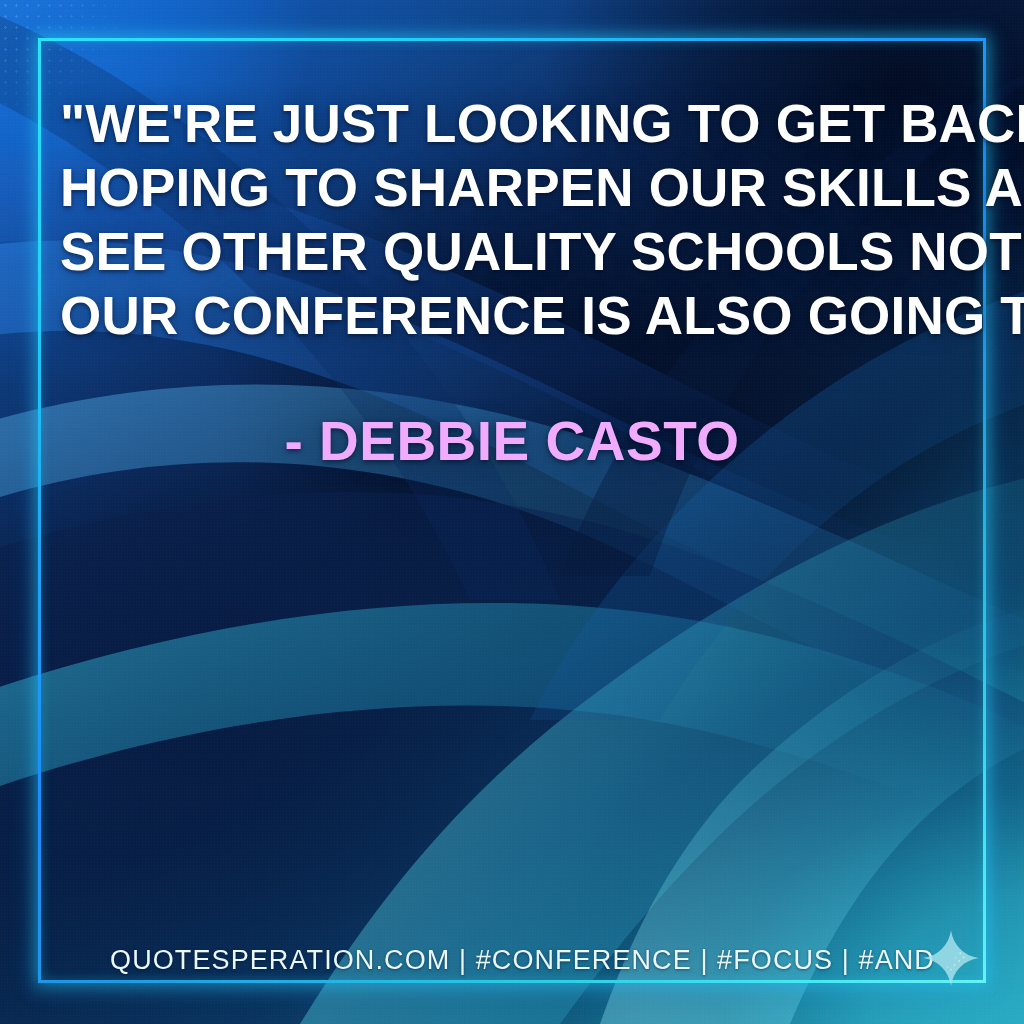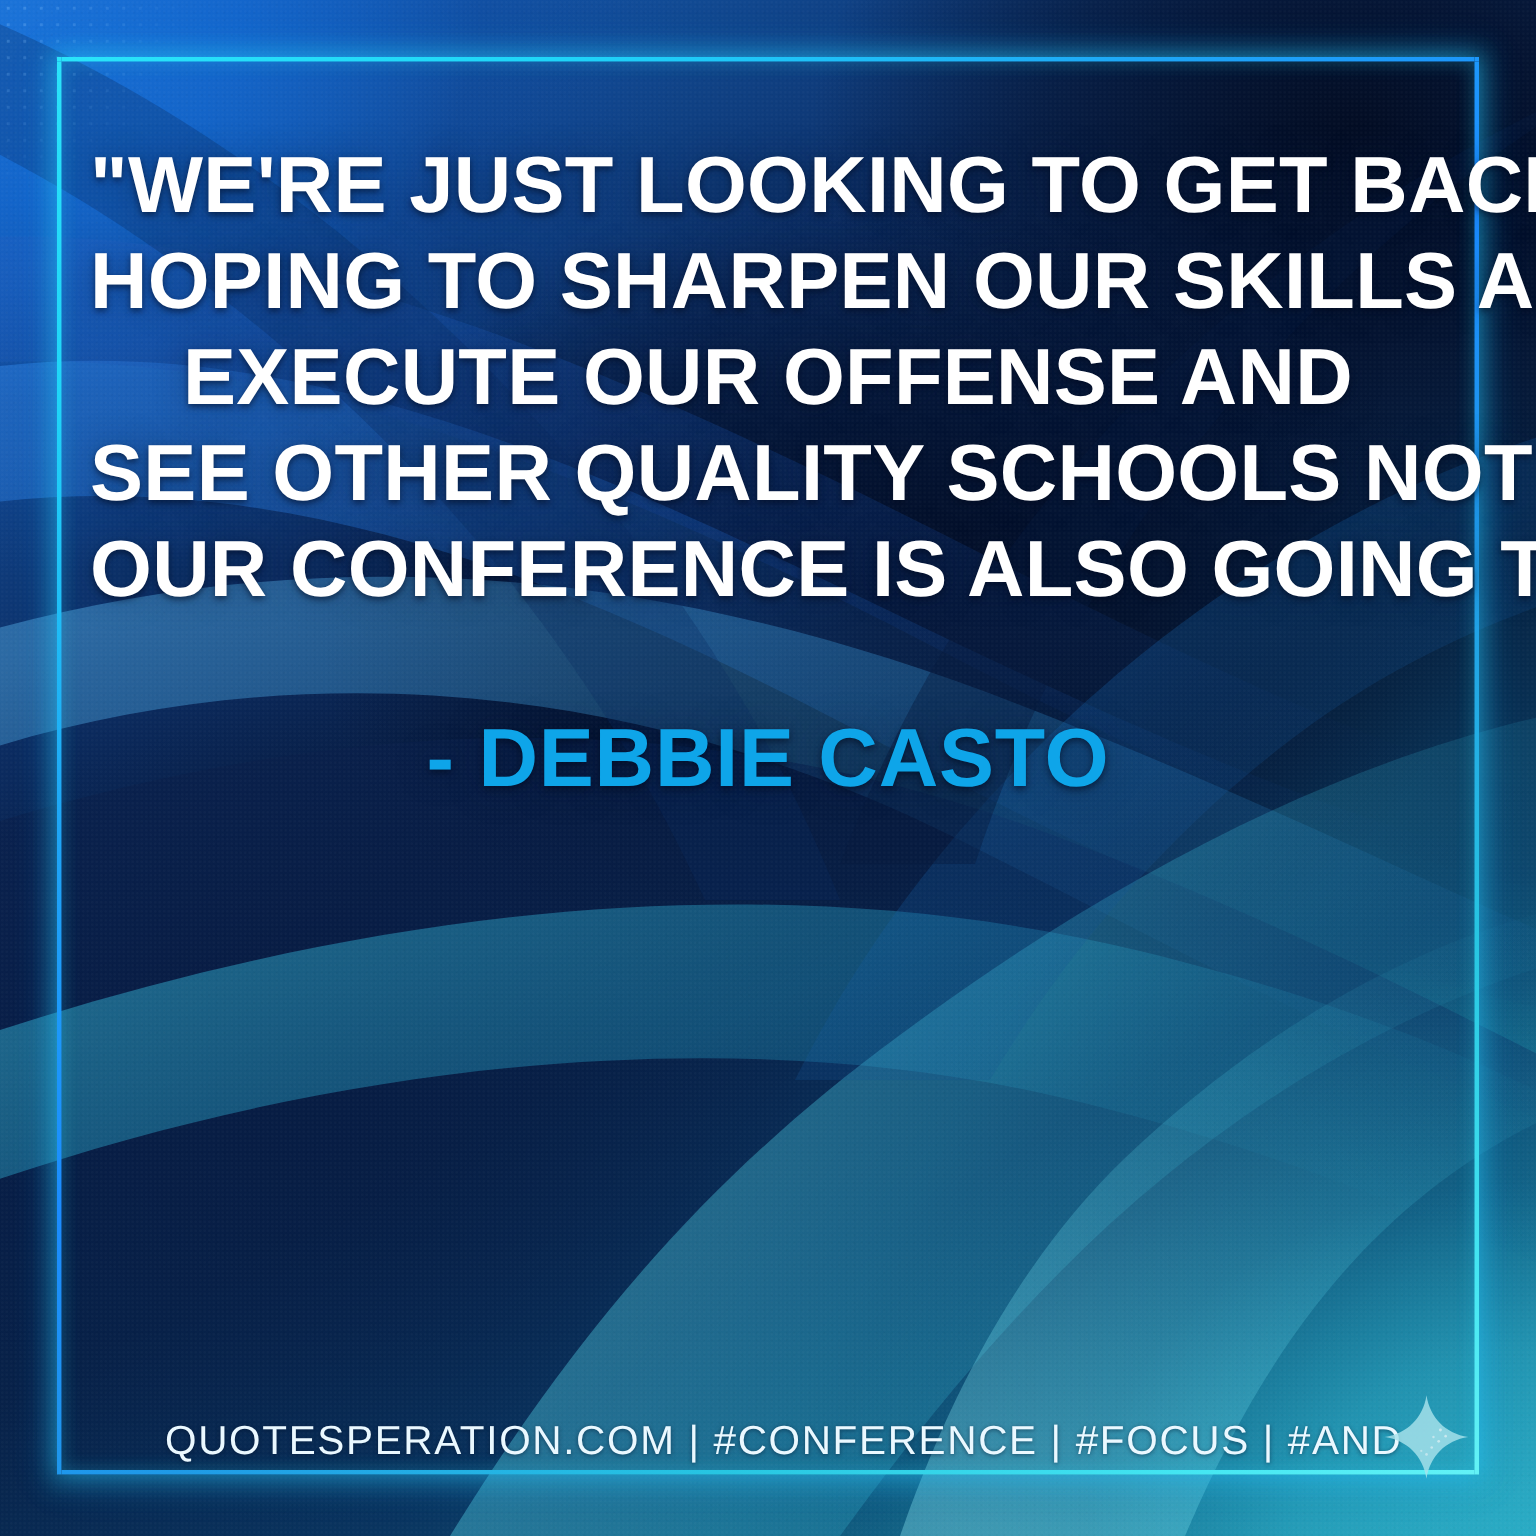--- a/index.html
+++ b/index.html
@@ -109,21 +109,21 @@
     text-transform: uppercase;
     text-shadow:
       0 2px 4px rgba(0,10,30,0.55),
       0 0 22px rgba(0,20,50,0.35);
   }
   .quote .ln { display: block; white-space: nowrap; }
 
   .author {
     margin: 0;
     padding-top: 62px;
-    color: #0ea5e9;
+    color: #f0abfc;
     font-size: 55px;
     line-height: 62px;
     font-weight: 700;
     letter-spacing: 0.5px;
     text-transform: uppercase;
     text-shadow:
       0 2px 5px rgba(0,10,30,0.6),
       0 0 24px rgba(0,20,50,0.35);
   }
 
@@ -227,21 +227,20 @@
   <div class="noise"></div>
   <div class="dots-tl"></div>
 
   <div class="frame-glow"></div>
   <div class="frame"></div>
 
   <div class="content">
     <blockquote class="quote">
       <span class="ln">"WE'RE JUST LOOKING TO GET BACK</span>
       <span class="ln">HOPING TO SHARPEN OUR SKILLS AND</span>
-      <span class="ln">EXECUTE OUR OFFENSE AND</span>
       <span class="ln">SEE OTHER QUALITY SCHOOLS NOT IN</span>
       <span class="ln">OUR CONFERENCE IS ALSO GOING TO</span>
     </blockquote>
     <p class="author">- DEBBIE CASTO</p>
   </div>
 
   <div class="footer">
     <span class="footer-text">QUOTESPERATION.COM | #CONFERENCE | #FOCUS | #AND</span>
   </div>
 

